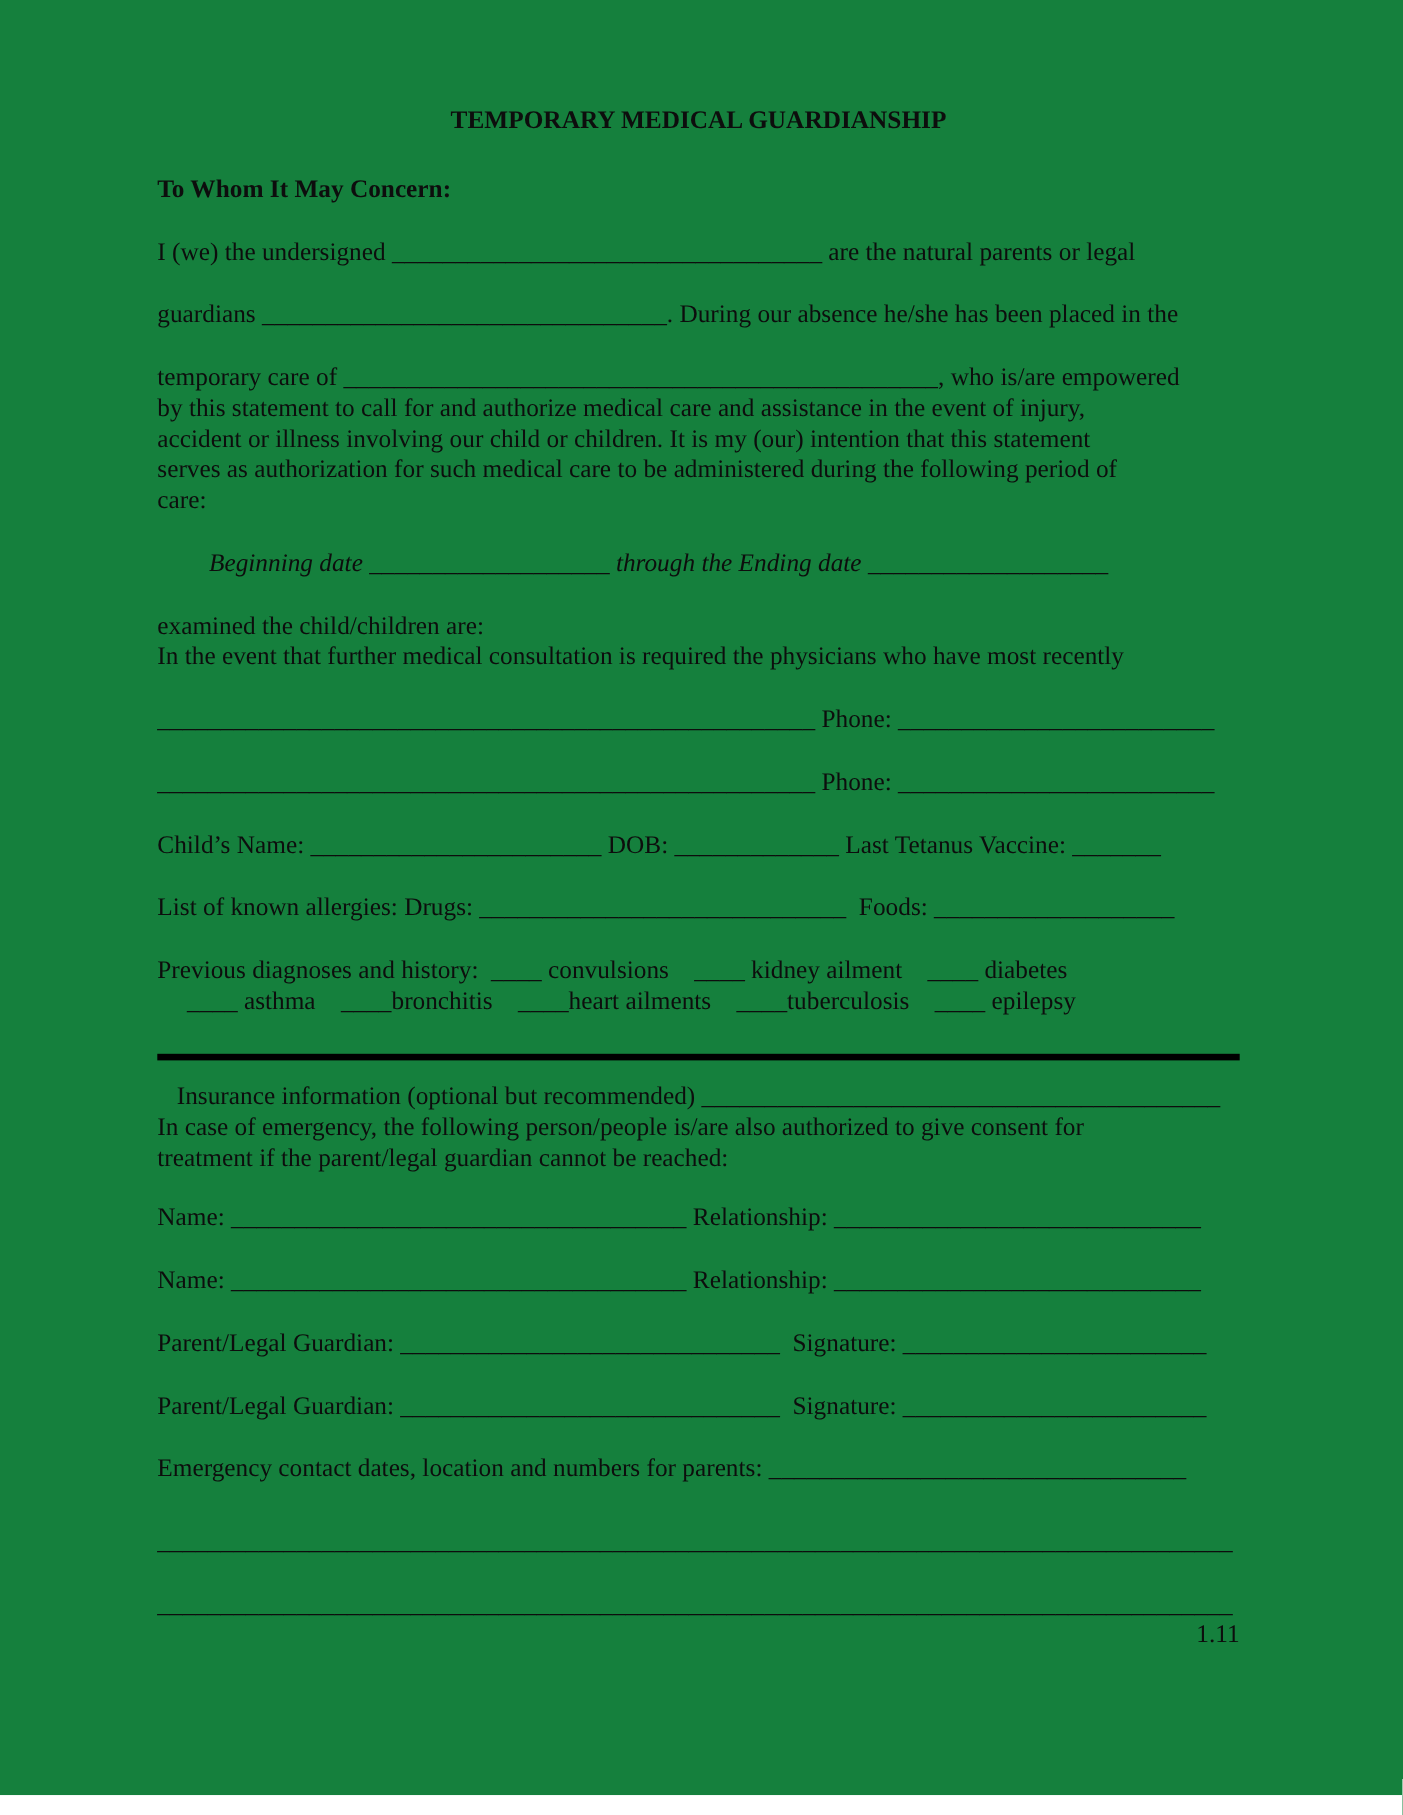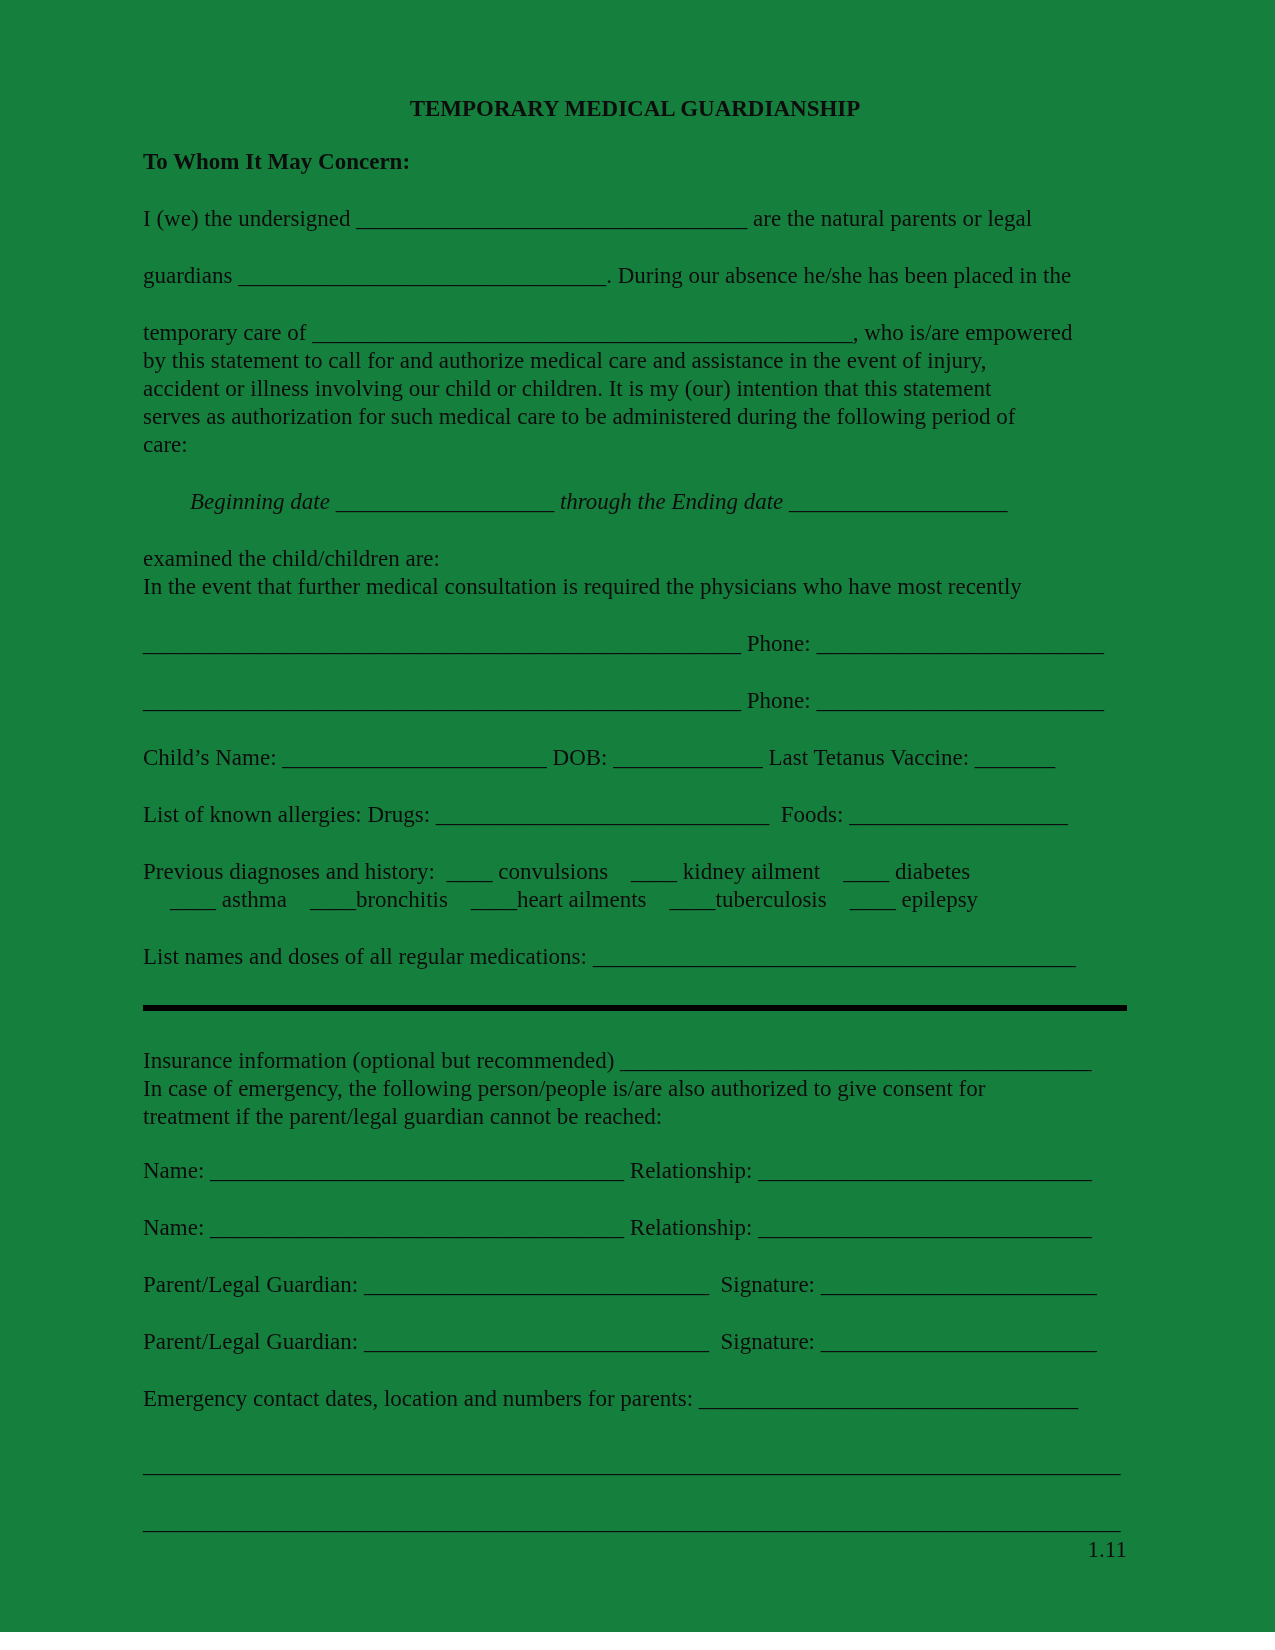--- a/index.html
+++ b/index.html
@@ -24,22 +24,22 @@
     width: 984px;
   }
   .line {
     white-space: pre;
     line-height: 28px;
     height: 28px;
   }
   .para .line { margin-top: 0; }
   .sp   { margin-top: 29px; }  
   .mt26 { margin-top: 26px; }
-  .mt25 { margin-top: 25px; }
-  .mt19 { margin-top: 36px; }
+  .mt25 { margin-top: 35px; }
+  .mt19 { margin-top: 19px; text-align: center; }
   .mt38 { margin-top: 38px; }
   .title {
     text-align: center;
     font-weight: 700;
     white-space: pre;
     line-height: 28px;
     height: 28px;
   }
   .bold { font-weight: 700; }
   .indent-dates { padding-left: 47px; font-style: italic; }
@@ -89,21 +89,20 @@
 
     <div class="line sp">Child’s Name: _______________________ DOB: _____________ Last Tetanus Vaccine: _______</div>
 
     <div class="line sp">List of known allergies: Drugs: _____________________________  Foods: ___________________</div>
 
     <div class="para sp">
       <div class="line">Previous diagnoses and history:  ____ convulsions    ____ kidney ailment    ____ diabetes</div>
       <div class="line indent-diag">____ asthma    ____bronchitis    ____heart ailments    ____tuberculosis    ____ epilepsy</div>
     </div>
 
-    <div class="line sp">List names and doses of all regular medications: __________________________________________</div>
 
     <div class="divider"></div>
 
     <div class="line mt19">Insurance information (optional but recommended) _________________________________________</div>
 
     <div class="para">
       <div class="line">In case of emergency, the following person/people is/are also authorized to give consent for</div>
       <div class="line">treatment if the parent/legal guardian cannot be reached:</div>
     </div>
 

